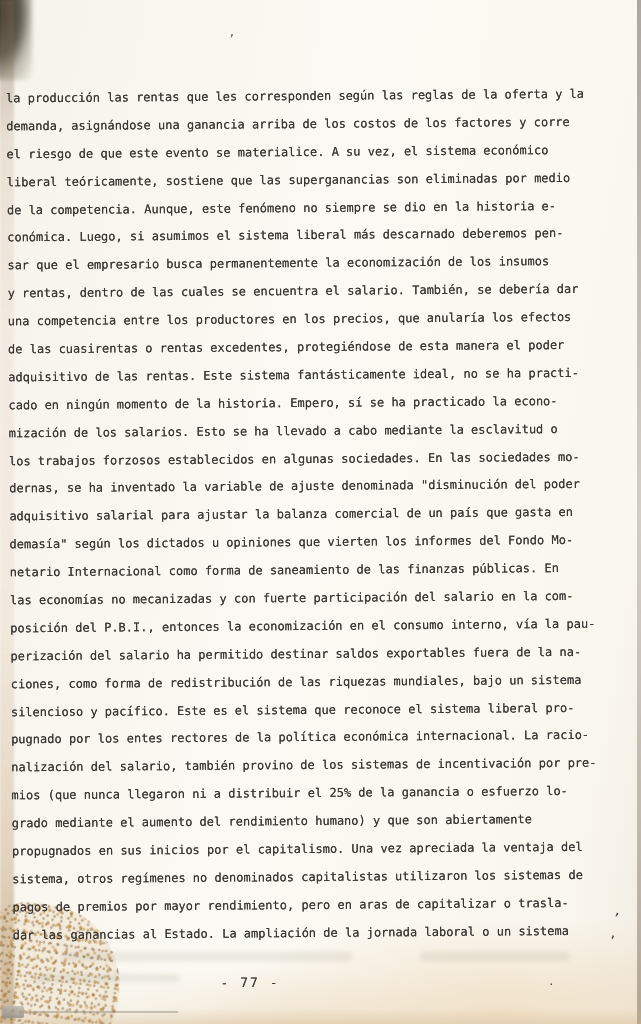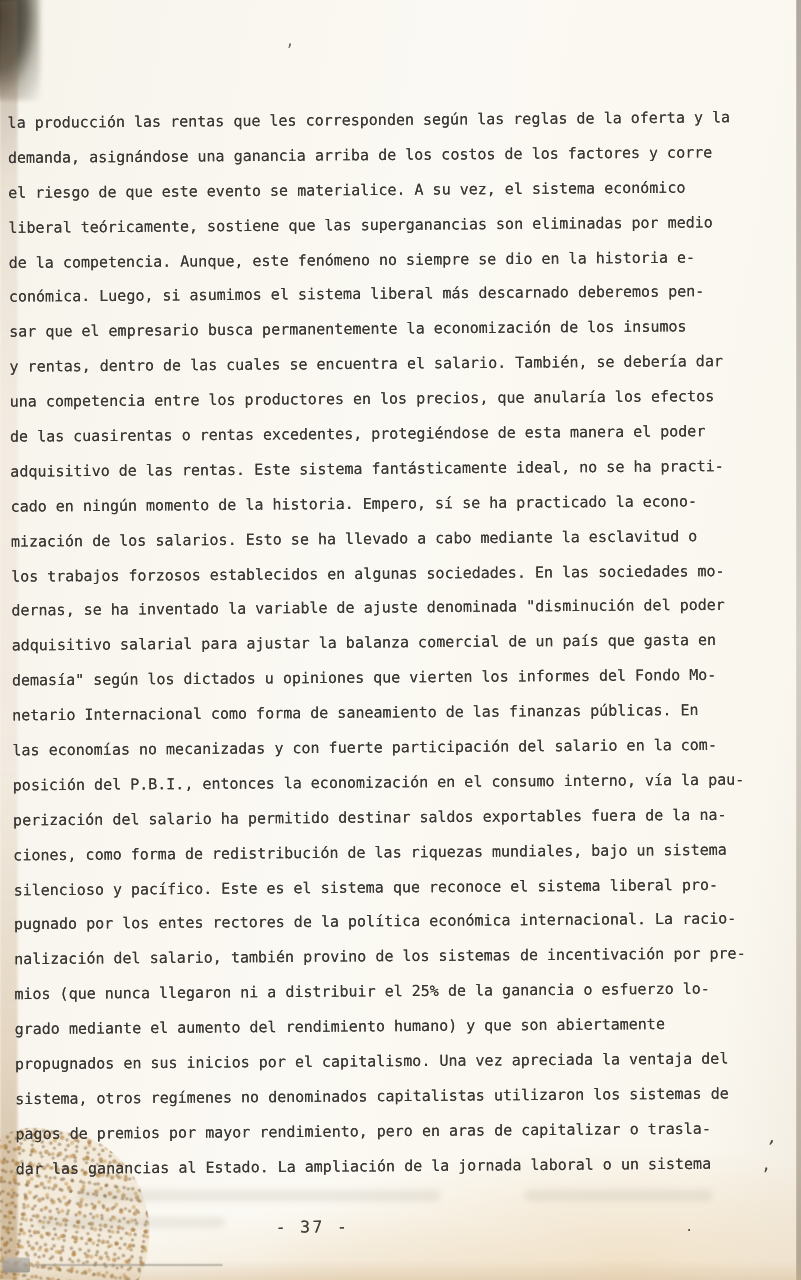--- a/index.html
+++ b/index.html
@@ -150,15 +150,15 @@
     <div class="line"><span>pugnado por los entes rectores de la política económica internacional. La racio-</span></div>
     <div class="line"><span>nalización del salario, también provino de los sistemas de incentivación por pre-</span></div>
     <div class="line"><span>mios (que nunca llegaron ni a distribuir el 25% de la ganancia o esfuerzo lo-</span></div>
     <div class="line"><span>grado mediante el aumento del rendimiento humano) y que son abiertamente</span></div>
     <div class="line"><span>propugnados en sus inicios por el capitalismo. Una vez apreciada la ventaja del</span></div>
     <div class="line"><span>sistema, otros regímenes no denominados capitalistas utilizaron los sistemas de</span></div>
     <div class="line"><span>pagos de premios por mayor rendimiento, pero en aras de capitalizar o trasla-</span></div>
     <div class="line"><span>dar las ganancias al Estado. La ampliación de la jornada laboral o un sistema</span></div>
   </div>
 
-  <div class="page-num">- 37 -</div>
+  <div class="page-num">- 77 -</div>
 
 </div>
 
 </body></html>

